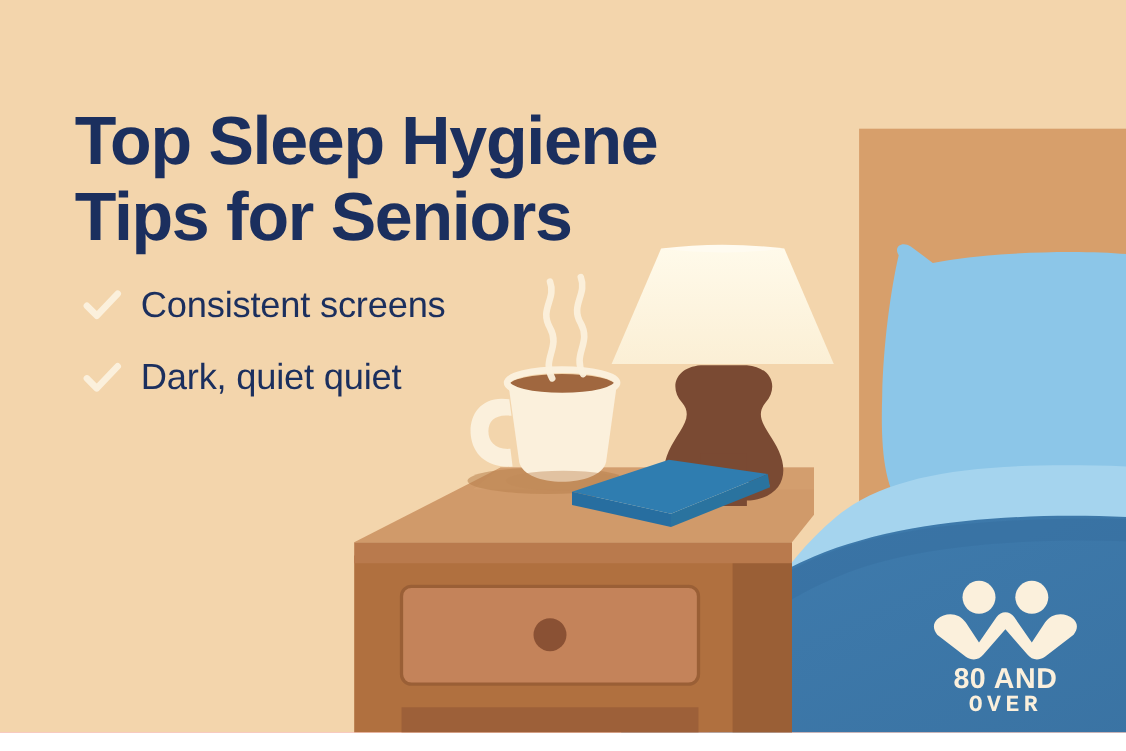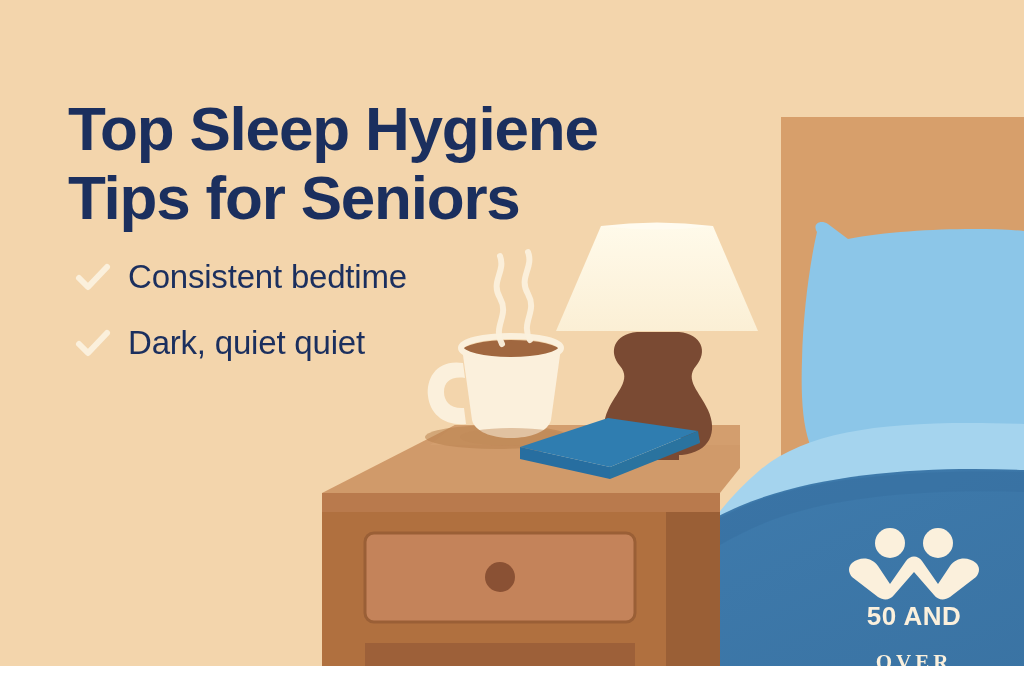--- a/index.html
+++ b/index.html
@@ -91,26 +91,25 @@
     color: #fbf0dc;
     font-family: "Liberation Sans", sans-serif;
     font-weight: bold;
     font-size: 26px;
     letter-spacing: 0.5px;
     line-height: 1.05;
   }
   .logo-line2 {
     display: block;
     color: #fbf0dc;
-    font-family: Liberation Serif, serif;
+    font-family: Liberation Mono, monospace;
     font-weight: bold;
     font-size: 21px;
     letter-spacing: 4px;
     line-height: 1.15;
-    margin-top: 20px;
   }
 </style>
 </head>
 <body>
 
 <div id="poster">
 
   <svg id="scene" viewBox="0 0 1024 683" aria-hidden="true">
     <defs>
       <clipPath id="clipPoster">
@@ -212,21 +211,21 @@
 Tips for Seniors</h1>
 
     <div class="bullets">
 
       <div class="bullet-row">
         <span class="check-wrap">
           <svg width="40" height="40" viewBox="0 0 40 40">
             <path d="M 6 21 L 15 30 L 34 10" fill="none" stroke="#fbf0dc" stroke-width="6" stroke-linecap="round" stroke-linejoin="round"></path>
           </svg>
         </span>
-        <span class="bullet-label">Consistent bedtime</span>
+        <span class="bullet-label">Consistent screens</span>
       </div>
 
       <div class="bullet-row">
         <span class="check-wrap">
           <svg width="40" height="40" viewBox="0 0 40 40">
             <path d="M 6 21 L 15 30 L 34 10" fill="none" stroke="#fbf0dc" stroke-width="6" stroke-linecap="round" stroke-linejoin="round"></path>
           </svg>
         </span>
         <span class="bullet-label">Dark, quiet quiet</span>
       </div>
@@ -248,18 +247,18 @@
                  C 110 30 122 29 130 36
                  C 134 40 134 45 130 50
                  L 104 70
                  C 98 74 92 73 88 68
                  L 68 45
                  L 48 68
                  C 44 73 38 74 32 70
                  L 6 50
                  C 2 45 2 40 6 36 Z" fill="#fbf0dc"></path>
       </svg>
-      <span class="logo-line1">50 AND</span>
+      <span class="logo-line1">80 AND</span>
       <span class="logo-line2">OVER</span>
     </div>
 
   </div>
 </div>
 
 </body></html>

